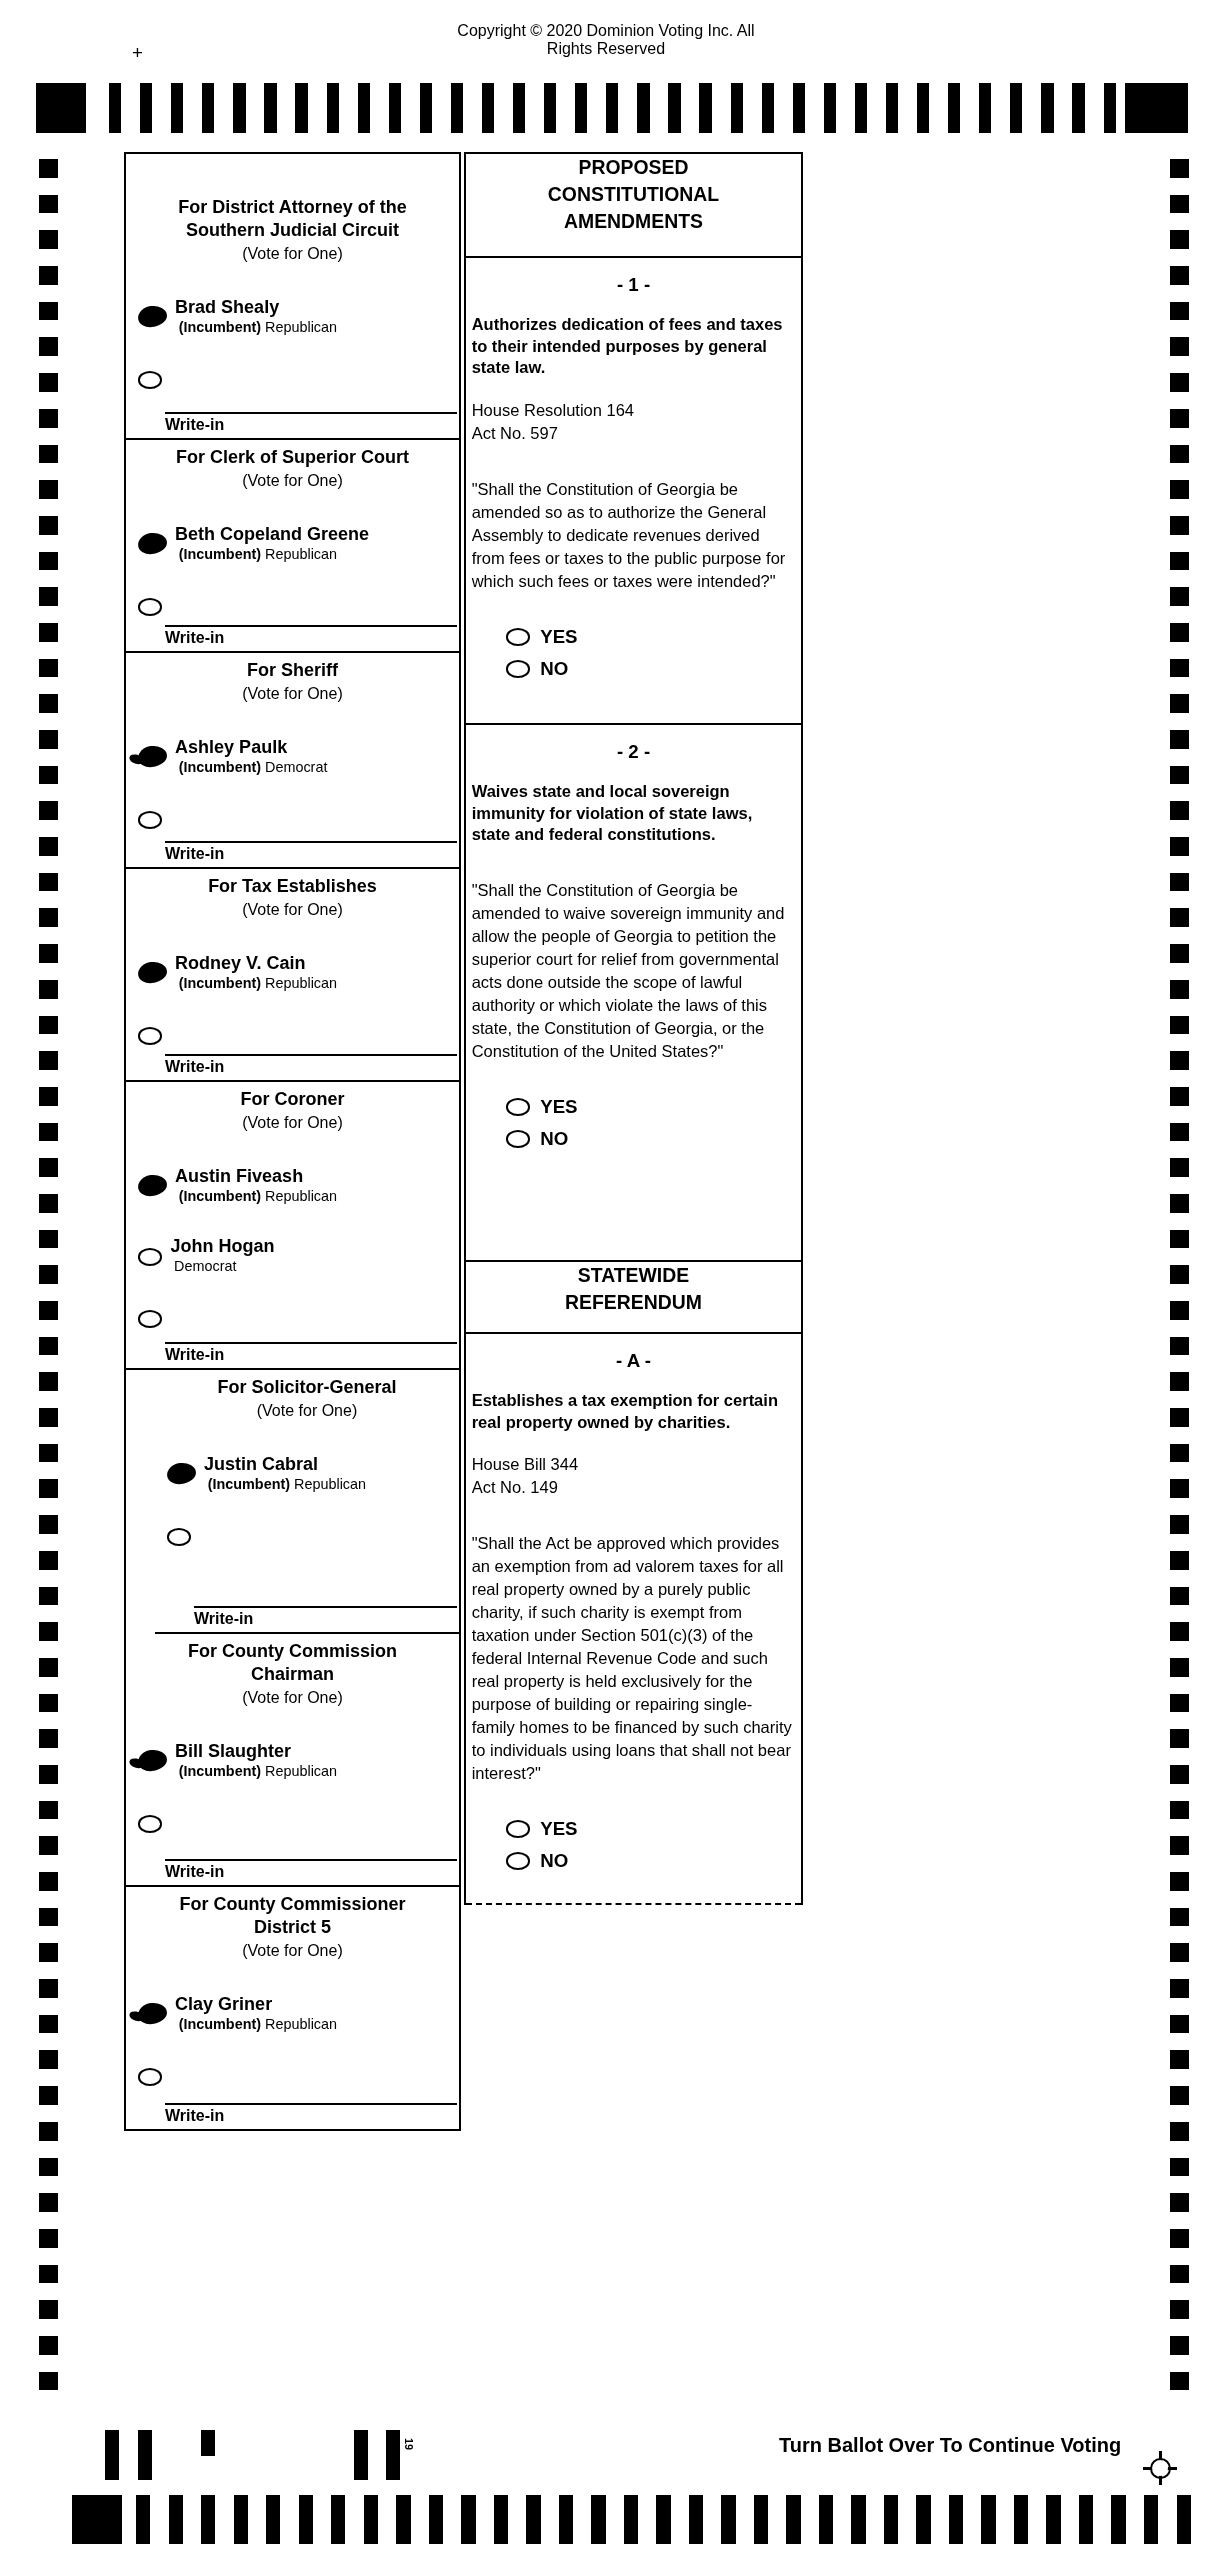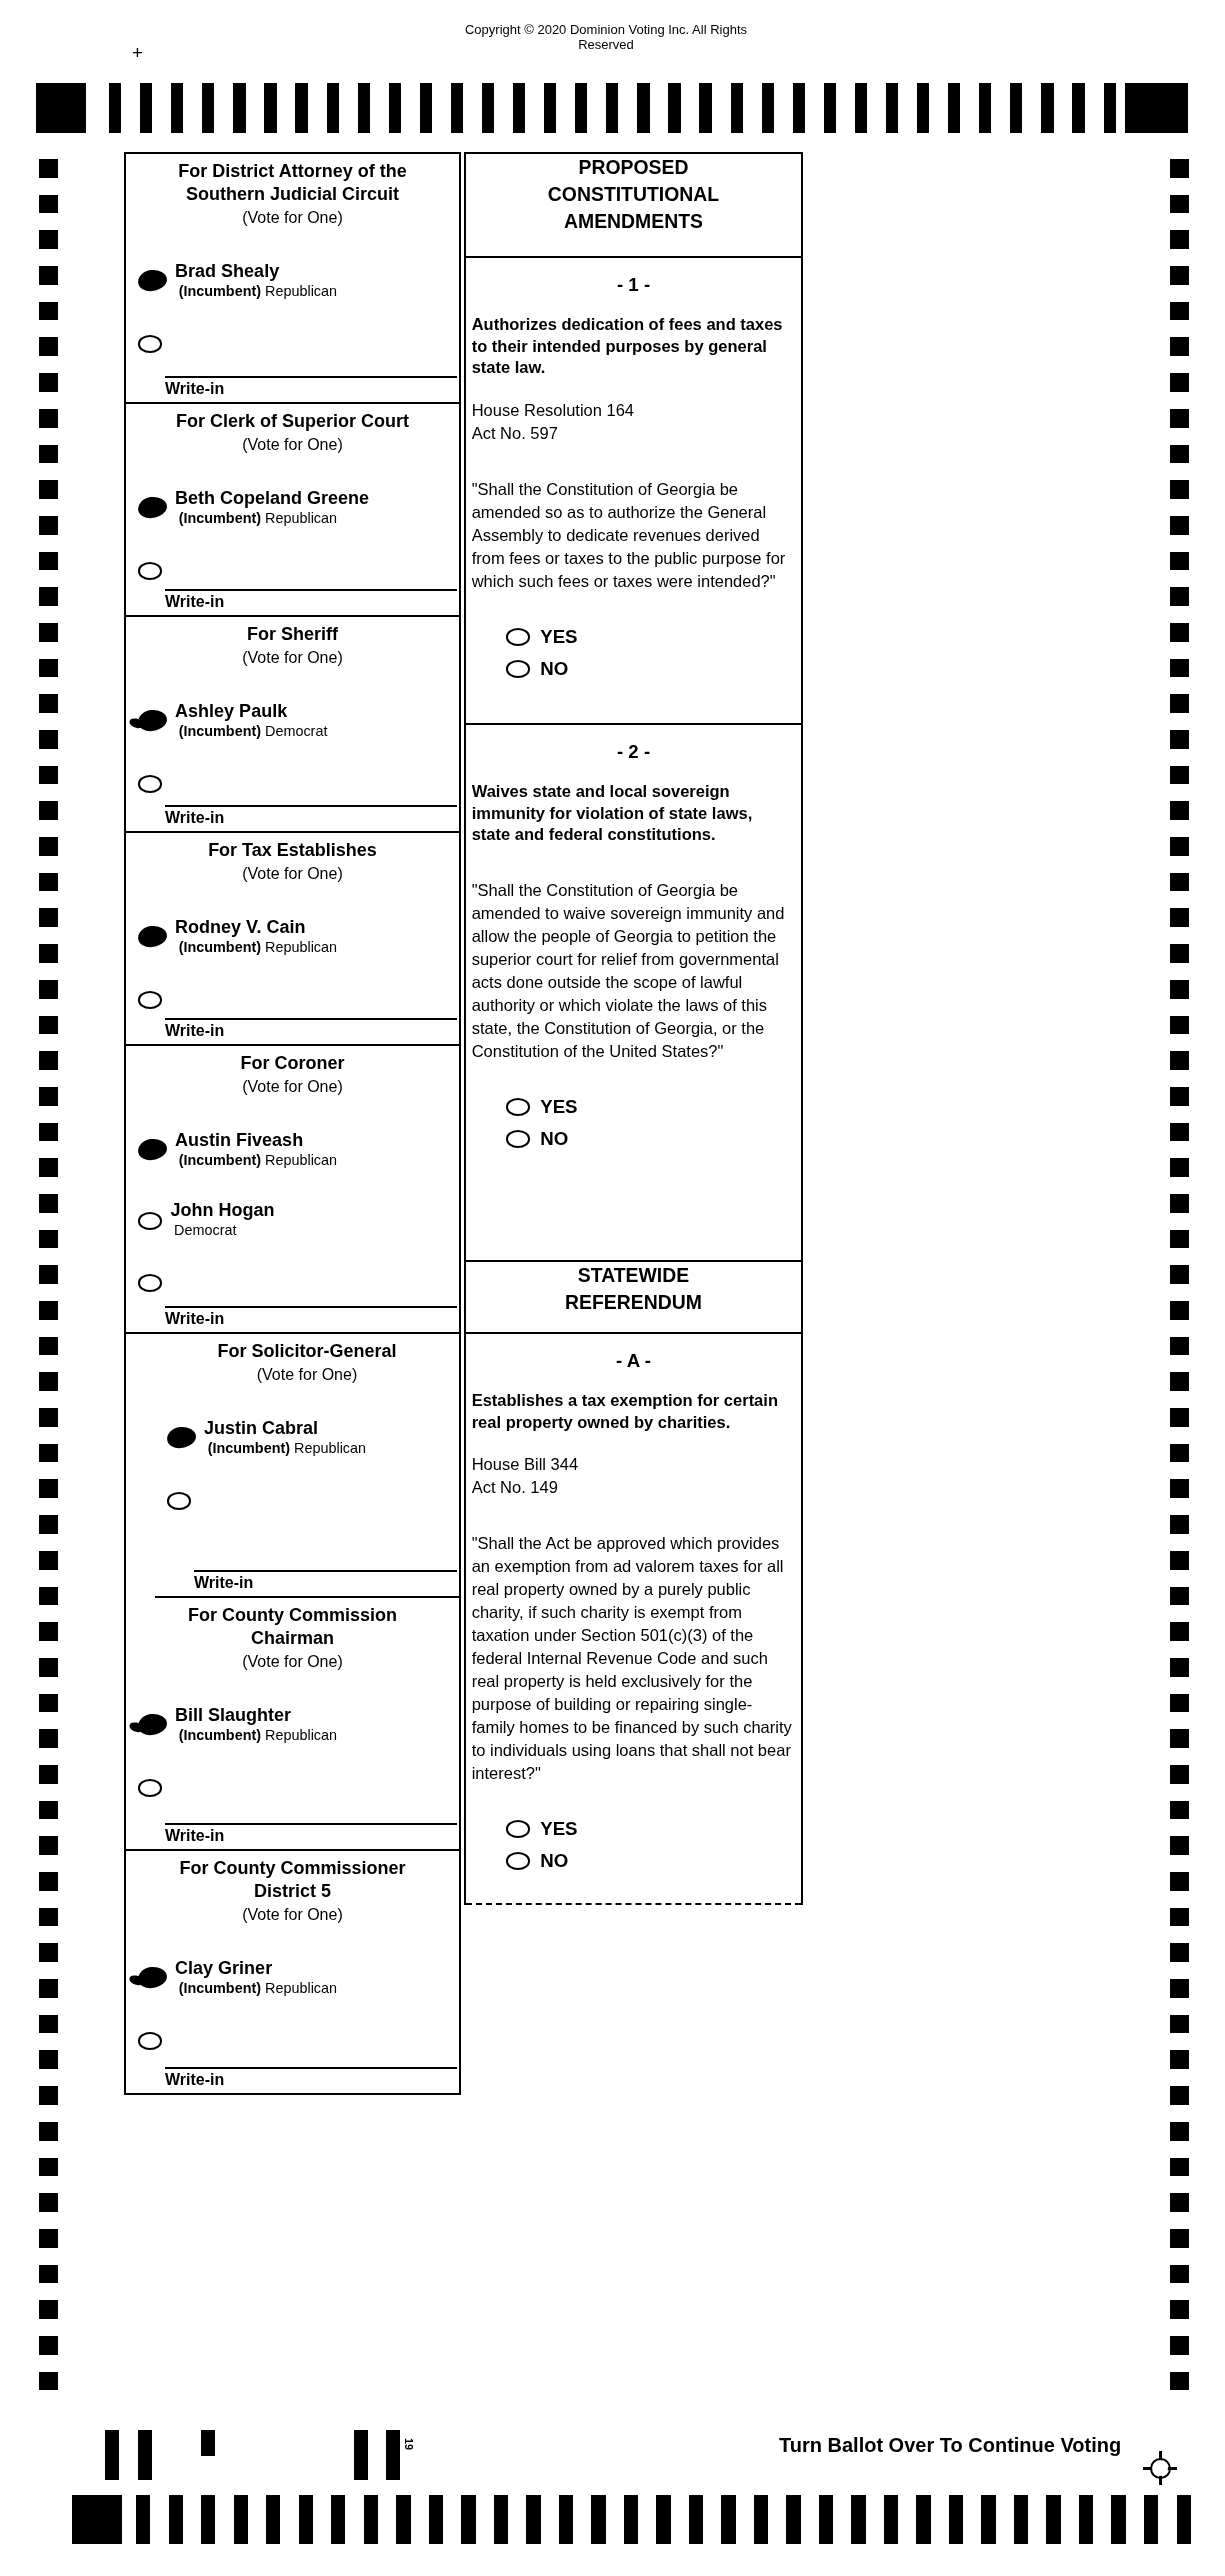--- a/index.html
+++ b/index.html
@@ -1,19 +1,19 @@
 <!DOCTYPE html>
 <html style="font-size:11.5px"><head>
 <meta charset="utf-8">
 <style>
   html,body{margin:0;padding:0;background:#fff;}
   .ballot{position:relative;width:1226px;height:2576px;background:#fff;overflow:hidden;
           font-family:"Liberation Sans","DejaVu Sans",sans-serif;color:#000;}
   
-  .copyright{position:absolute;top:22px;left:441px;width:330px;text-align:center;font-size:13px;}
+  .copyright{position:absolute;top:22px;left:441px;width:330px;text-align:center;font-size:16px;}
   .plus{position:absolute;top:42px;left:132px;font-size:18.7px;font-weight:400;}
   
   .band{position:absolute;left:0;width:1226px;}
   .band.top{top:83px;height:50px;}
   .band.bottom{top:2495px;height:49px;}
   .band .block{position:absolute;background:#000;top:0;height:100%;}
   .band.top .block.bleft{left:36px;width:50px;}
   .band.top .block.bright{left:1125px;width:63px;}
   .band.bottom .block.blong{left:72px;width:50px;}
   .bars{position:absolute;top:0;height:100%;display:flex;justify-content:space-between;}
@@ -252,21 +252,21 @@
       <div class="tick"></div>
       <div class="tick"></div>
       <div class="tick"></div>
       <div class="tick"></div>
       <div class="tick"></div>
       <div class="tick"></div>
       <div class="tick"></div>
     </div>
 
   <div class="races-col" id="races">
-      <div class="race" style="height: 250px;">
+      <div class="race" style="height: 250px; margin-top: 36px;">
         <div class="race-title">
           <div>For District Attorney of the</div>
           <div>Southern Judicial Circuit</div>
         </div>
         <div class="race-vote">(Vote for One)</div>
         <div class="cand-list">
           <div class="candidate">
             <span class="oval filled"></span>
             <div class="cand-text">
               <div class="cand-name">Brad Shealy</div>

